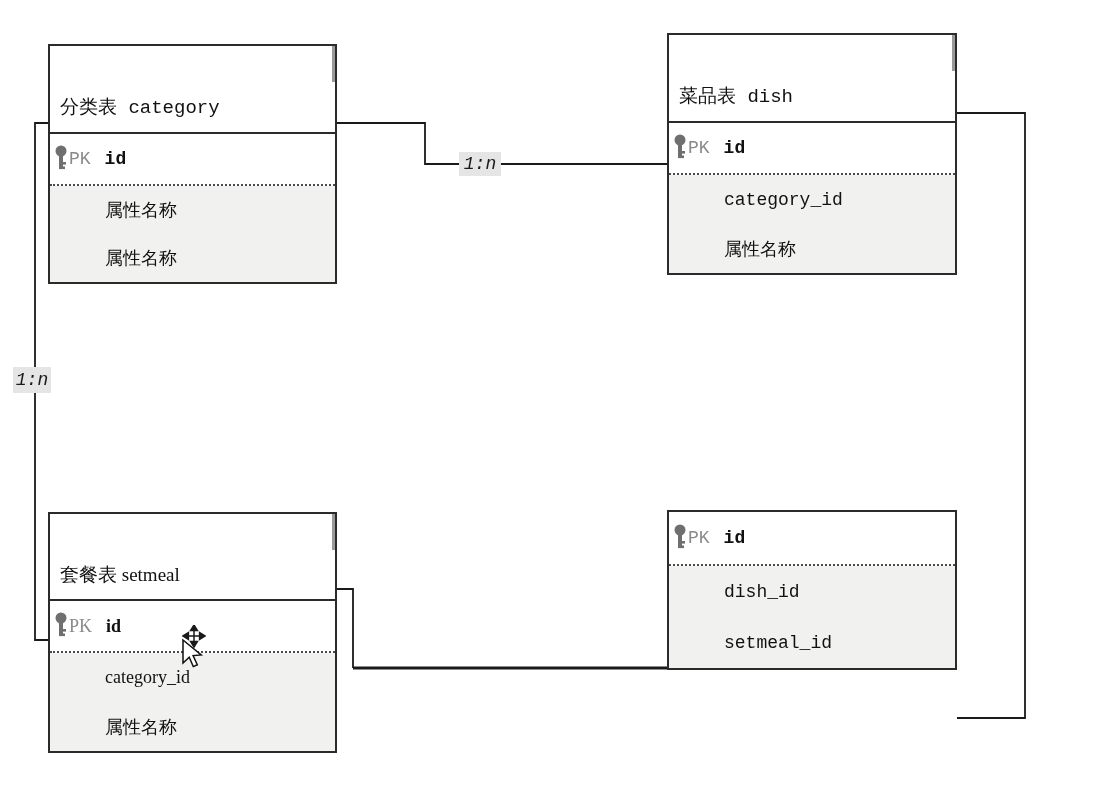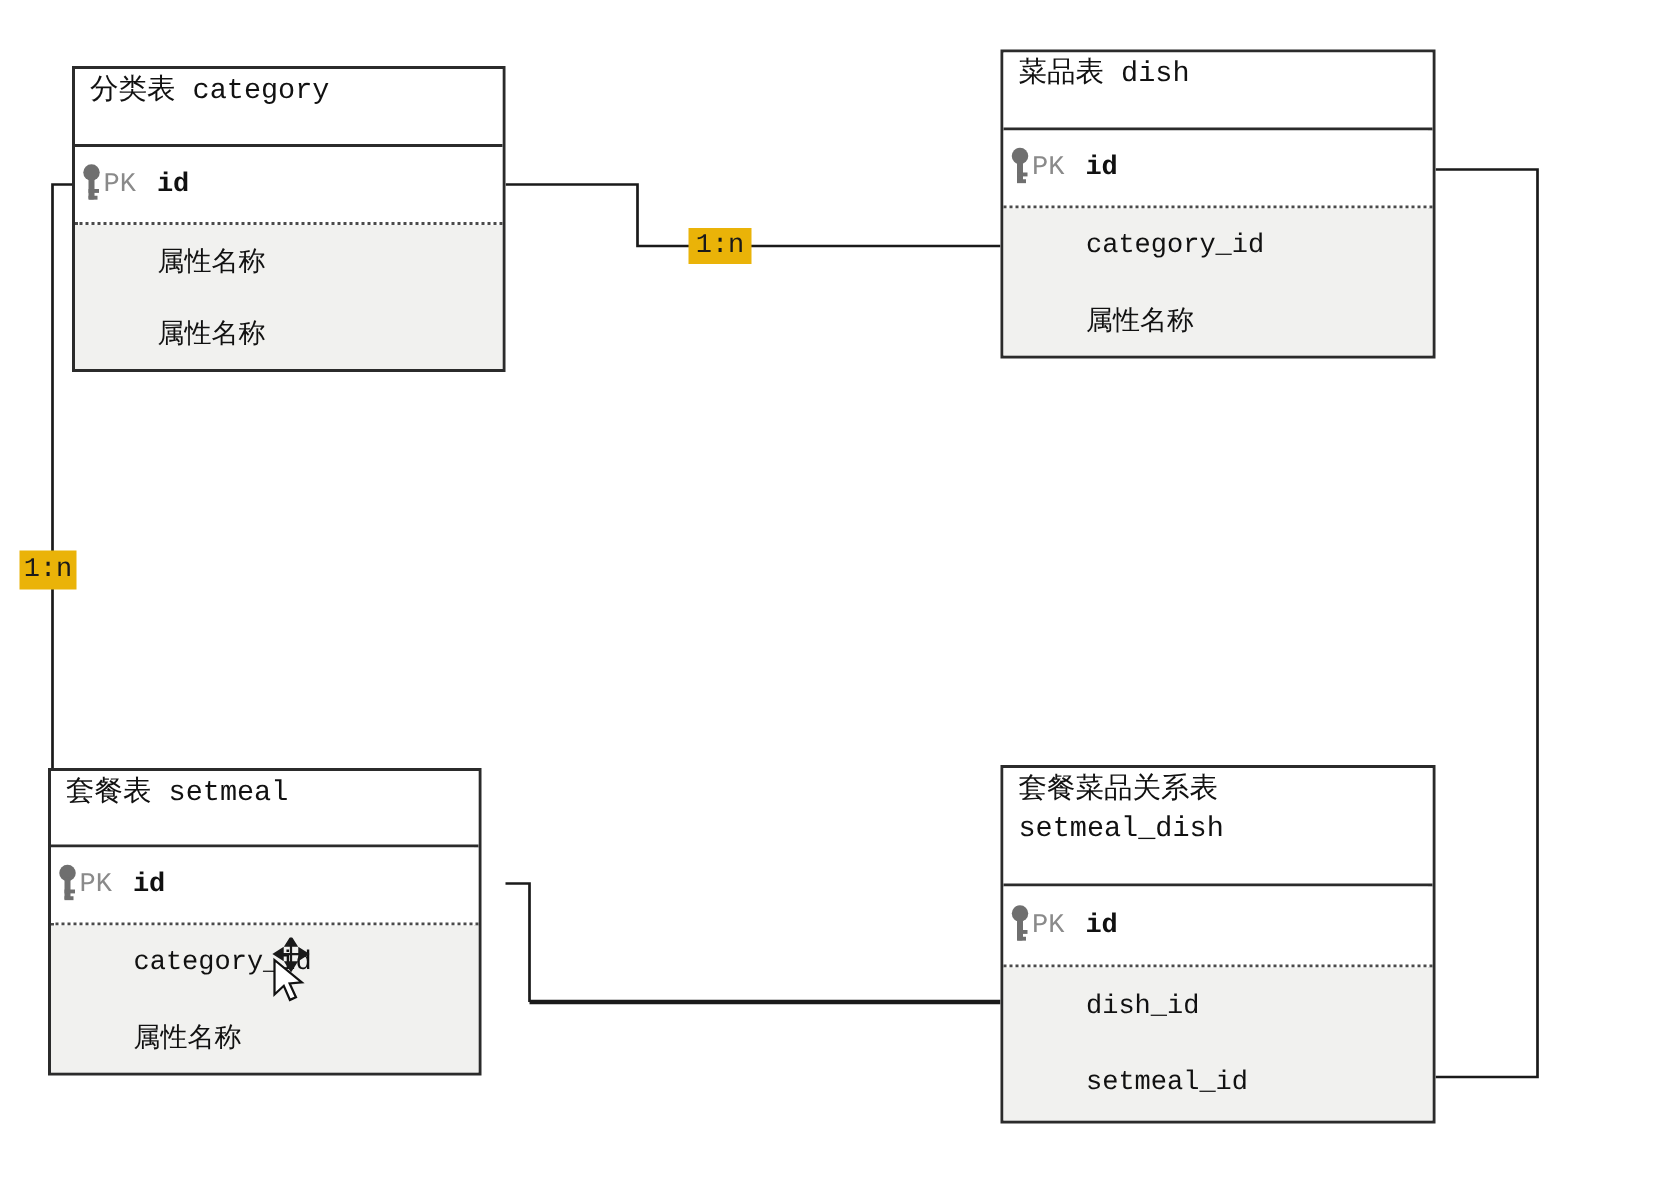--- a/index.html
+++ b/index.html
@@ -8,36 +8,36 @@
     font-family:"Liberation Mono","DejaVu Sans Mono",monospace;
     color:#111;overflow:hidden;
   }
   #connectors{position:absolute;left:0;top:0;z-index:1;}
   .etable{
     position:absolute;z-index:2;background:#ffffff;
     border:2px solid #2b2b2b;
     box-shadow:inset -3px -3px 0 0 #9a9a9a;
   }
   .ehead{
-    height:var(--hh);display:flex;flex-direction:column;
+    height:var(--hh);display:flex;flex-direction:column;justify-content:center;
     padding-left:10px;gap:3px;border-bottom:2px solid #2b2b2b;
-    font-size:19px;background:#fff;
+    font-size:19px;background:#fff;margin-top:36px;
   }
   .epk{
     height:var(--pkh);display:flex;align-items:center;
     border-bottom:2px dotted #4a4a4a;padding-left:5px;font-size:18px;background:#fff;
   }
   .pklabel{color:#8a8a8a;margin-left:2px;}
   .pkfield{font-weight:bold;margin-left:14px;}
   .keyicon{display:inline-flex;width:12px;}
   .eattrs{background:#f1f1ef;}
   .attr{height:var(--ah);display:flex;align-items:center;padding-left:55px;font-size:18px;}
   .rel-label{
-    position:absolute;z-index:3;background:#eab308;font-size:18px;
-    display:flex;align-items:center;justify-content:center;color:#1a1a1a;
+    position:absolute;z-index:3;background:#e5e5e5;font-size:18px;
+    display:flex;align-items:center;justify-content:center;color:#1a1a1a;font-style:italic;
   }
   #cursor{position:absolute;z-index:5;left:176px;top:625px;}
 </style>
 </head>
 <body>
 
 <svg id="connectors" width="1109" height="785">
   <g fill="none" stroke="#1a1a1a" stroke-width="1.8">
     <polyline points="337,123 425,123 425,164 667,164"></polyline>
     <polyline points="48,123 35,123 35,640 48,640"></polyline>
@@ -87,21 +87,21 @@
     </span>
     <span class="pklabel">PK</span>
     <span class="pkfield">id</span>
   </div>
   <div class="eattrs">
     <div class="attr">category_id</div>
     <div class="attr">属性名称</div>
   </div>
 </div>
 
-<div class="etable" style="left:32px;top:512px;width:285px;--hh:49px;--pkh:50px;--ah:49px;">
+<div class="etable" style="left:48px;top:512px;width:285px;font-family:Liberation Serif, serif;--hh:49px;--pkh:50px;--ah:49px;">
   <div class="ehead">
     <div>套餐表 setmeal</div>
   </div>
   <div class="epk">
     <span class="keyicon">
       <svg width="12" height="28" viewBox="0 0 12 28" fill="#6f6f6f">
         <circle cx="6" cy="6" r="5.5"></circle>
           <rect x="4" y="9" width="4" height="15" rx="1"></rect>
         <rect x="4" y="17" width="7" height="2.6"></rect>
           <rect x="4" y="21.5" width="6" height="2.6"></rect>
@@ -110,24 +110,20 @@
     <span class="pklabel">PK</span>
     <span class="pkfield">id</span>
   </div>
   <div class="eattrs">
     <div class="attr">category_id</div>
     <div class="attr">属性名称</div>
   </div>
 </div>
 
 <div class="etable" style="left:667px;top:510px;width:286px;--hh:77px;--pkh:52px;--ah:51px;">
-  <div class="ehead">
-    <div>套餐菜品关系表</div>
-    <div>setmeal_dish</div>
-  </div>
   <div class="epk">
     <span class="keyicon">
       <svg width="12" height="28" viewBox="0 0 12 28" fill="#6f6f6f">
         <circle cx="6" cy="6" r="5.5"></circle>
           <rect x="4" y="9" width="4" height="15" rx="1"></rect>
         <rect x="4" y="17" width="7" height="2.6"></rect>
           <rect x="4" y="21.5" width="6" height="2.6"></rect>
       </svg>
     </span>
     <span class="pklabel">PK</span>

